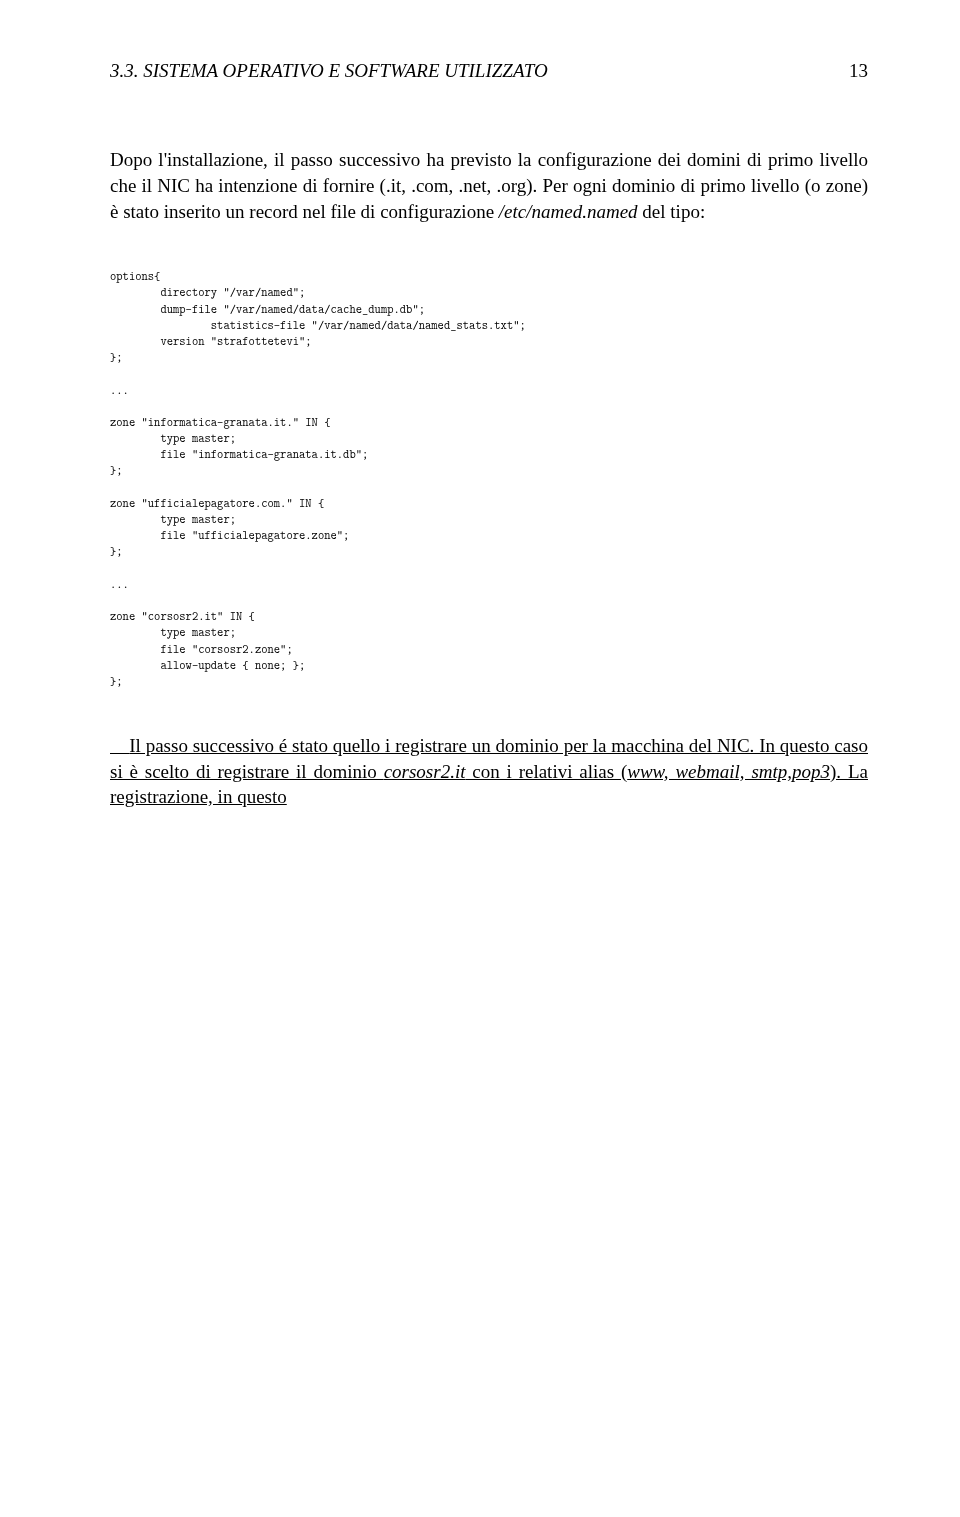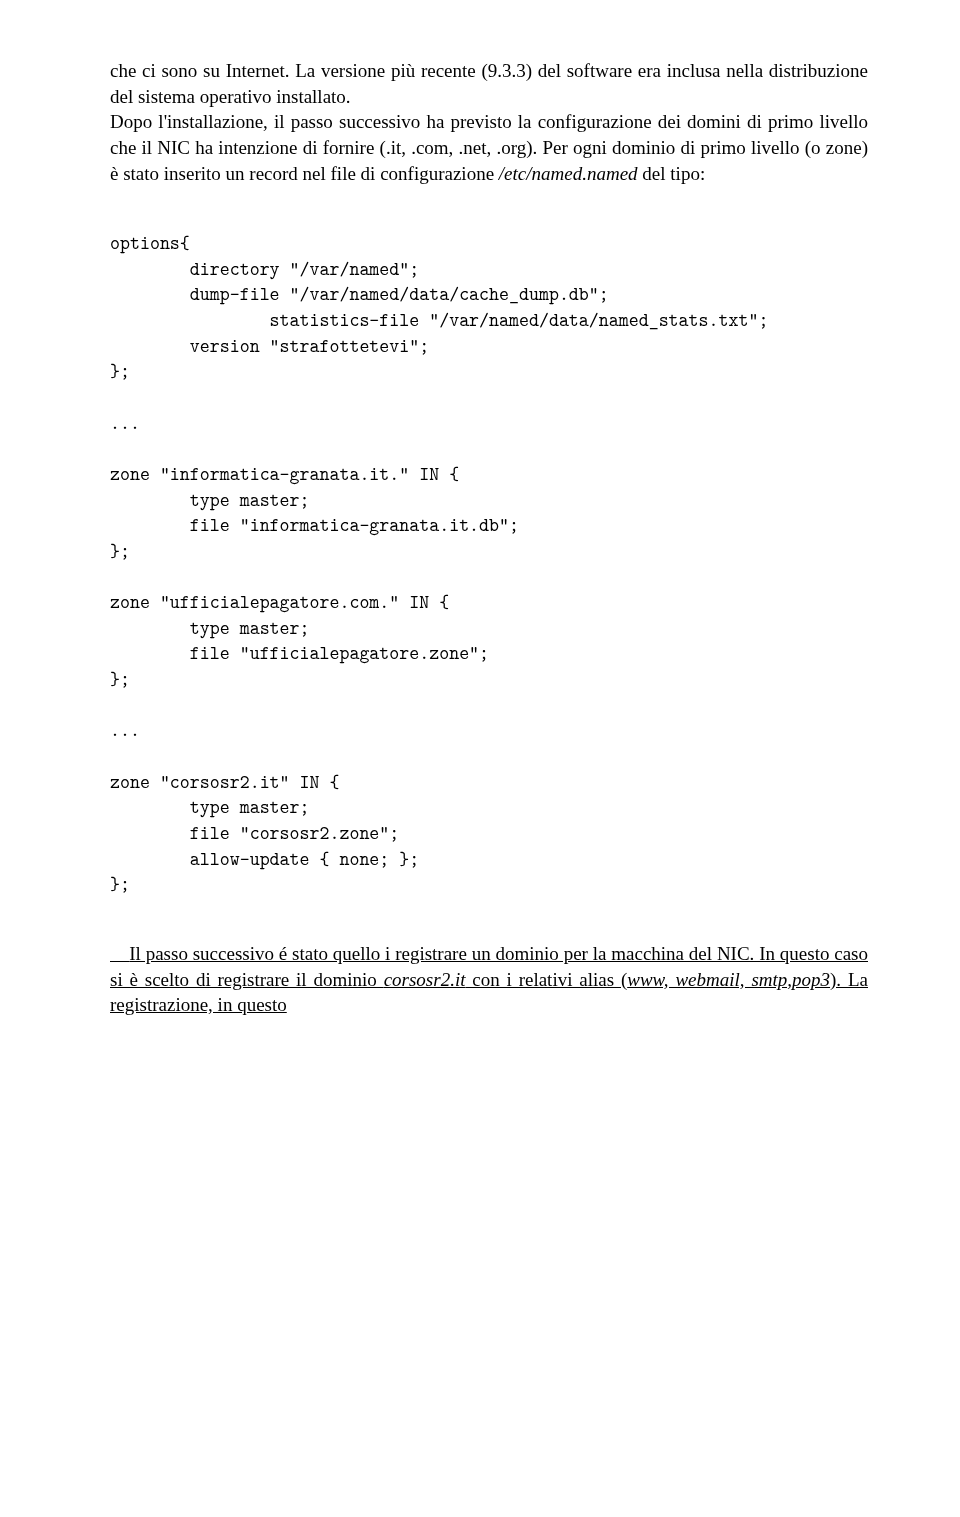--- a/index.html
+++ b/index.html
@@ -28,37 +28,41 @@
     font-style: normal;
   }
   .body-text {
     text-align: justify;
     margin-bottom: 44px;
   }
   .italic { font-style: italic; }
   .code-block {
     font-family: "Latin Modern Mono", "Courier New", monospace;
     white-space: pre;
-    font-size: 19px;
+    font-size: 12px;
     line-height: 1.35;
     margin: 0 0 44px 0;
   }
   .footer-text {
     text-align: justify;
     text-decoration: underline;
   }
 </style>
 </head>
 <body>
 
 <div class="page">
 
+  <div class="header">
+    <span>3.3. SISTEMA OPERATIVO E SOFTWARE UTILIZZATO</span>
+    <span class="pagenum">13</span>
+  </div>
 
   <div class="body-text">
-    <span>che ci sono su Internet. La versione più recente (9.3.3) del software era inclusa nella distribuzione del sistema operativo installato.</span><br>
+    <br>
     <span>Dopo l'installazione, il passo successivo ha previsto la configurazione dei domini di primo livello che il NIC ha intenzione di fornire (.it, .com, .net, .org). Per ogni dominio di primo livello (o zone) è stato inserito un record nel file di configurazione </span><span class="italic">/etc/named.named</span><span> del tipo:</span>
   </div>
 
   <div class="code-block">options{
         directory "/var/named";
         dump-file "/var/named/data/cache_dump.db";
                 statistics-file "/var/named/data/named_stats.txt";
         version "strafottetevi";
 };
 

